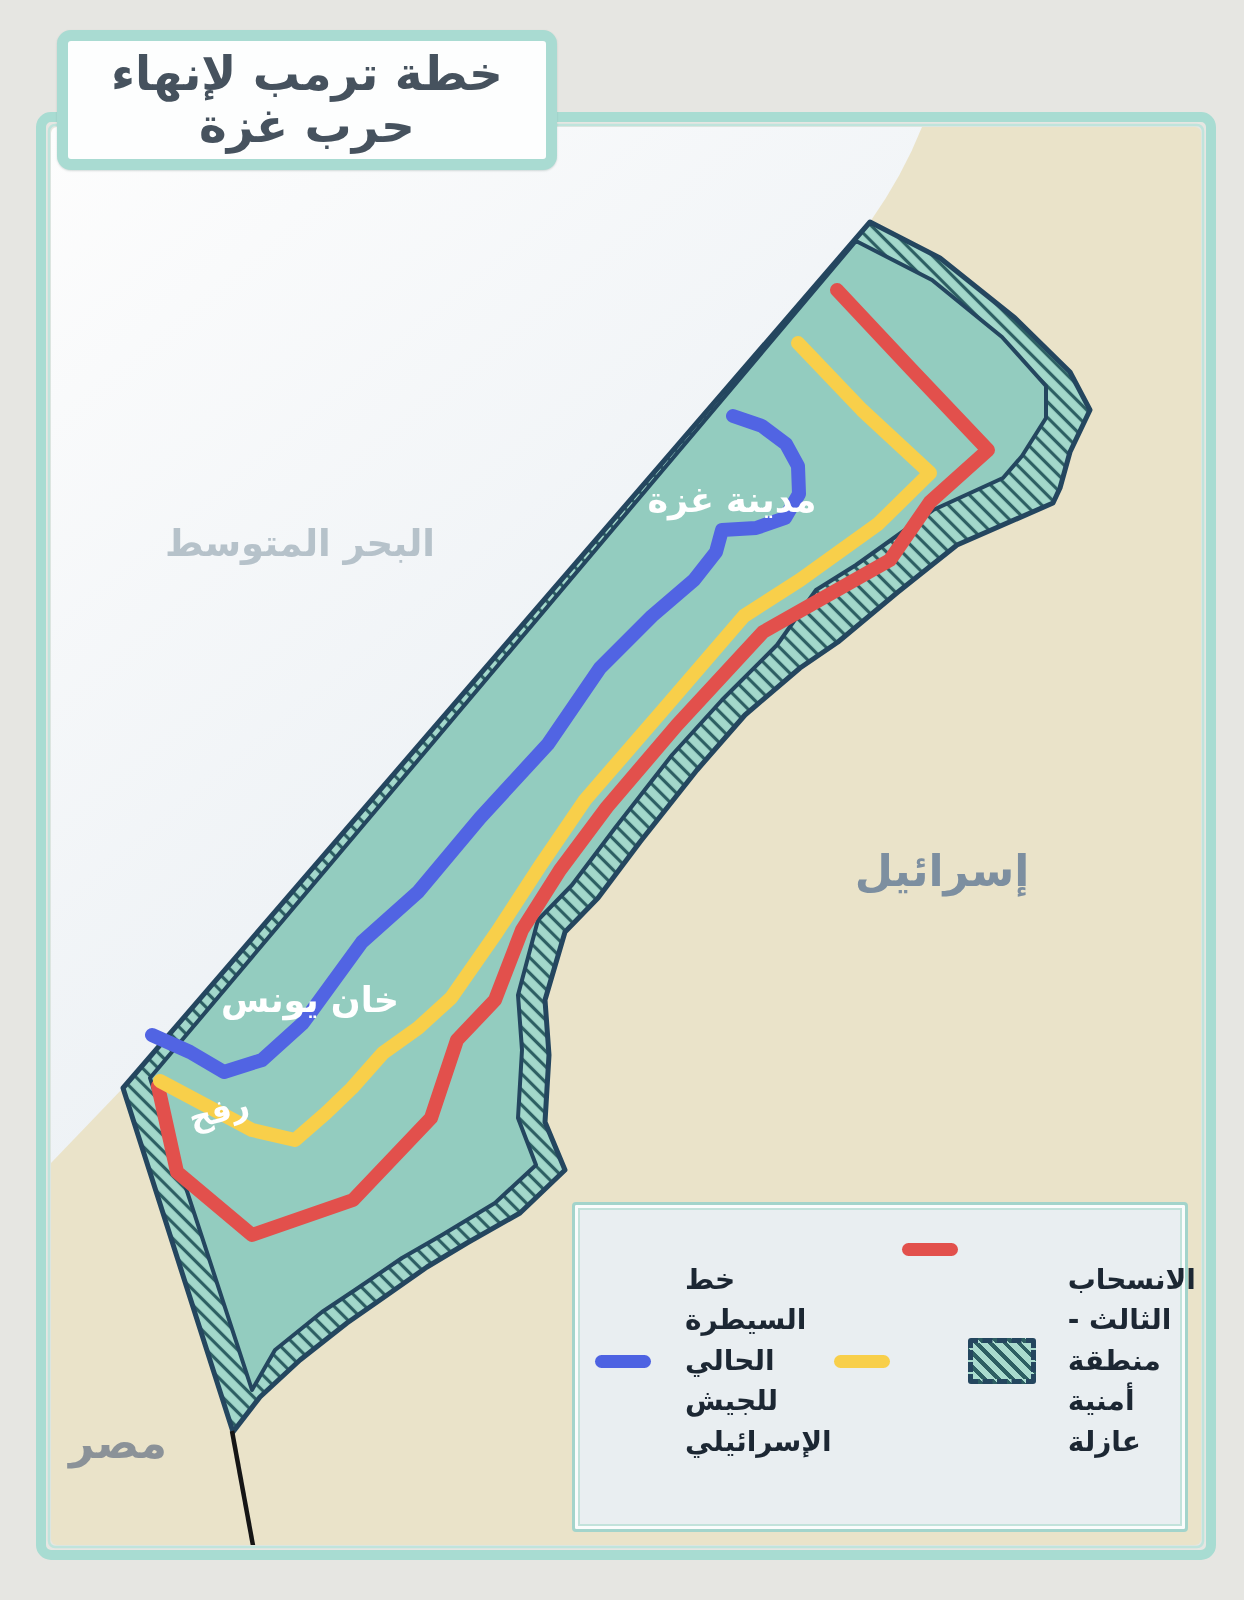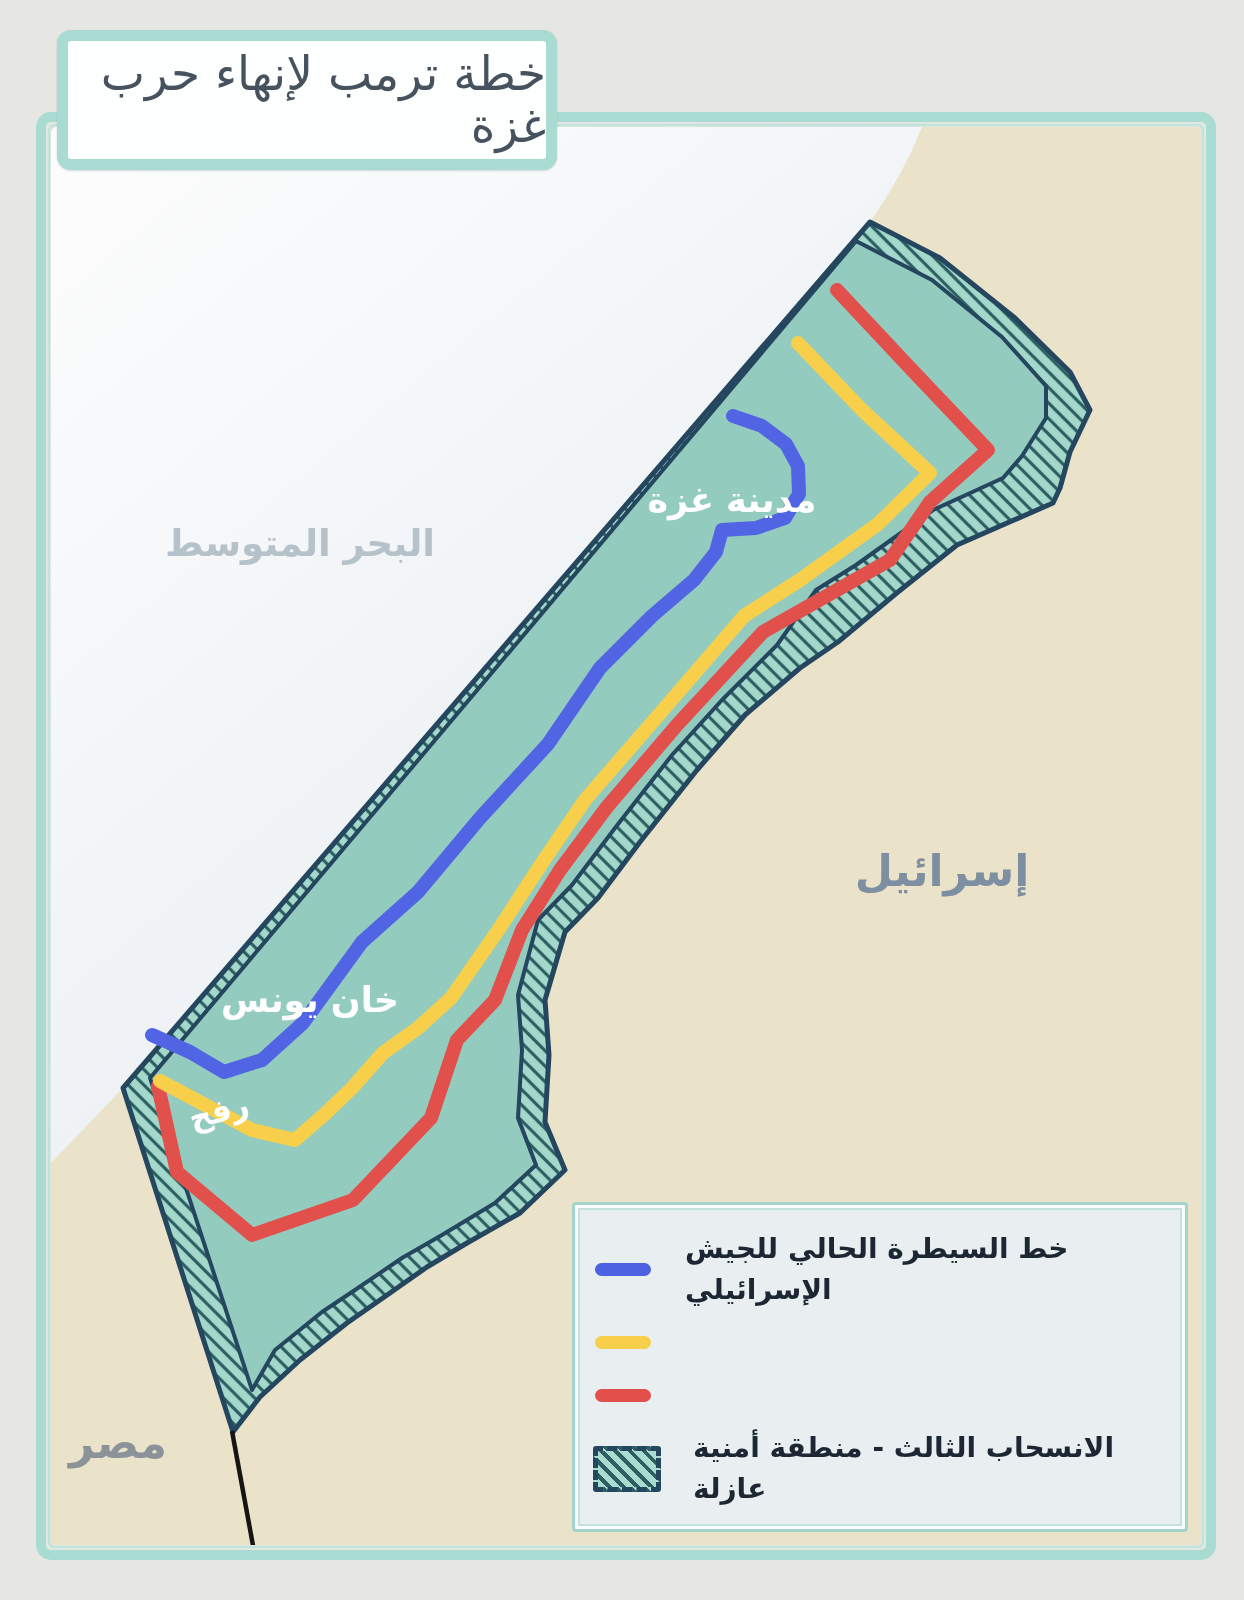--- a/index.html
+++ b/index.html
@@ -9,29 +9,29 @@
     font-family:"DejaVu Sans",sans-serif;
   }
   .map-svg{position:absolute;left:0;top:0;width:1244px;height:1600px;}
   .title-box{
     position:absolute;left:57px;top:30px;width:478px;height:118px;
     background:#fdfefe;border:11px solid #a9dbd2;border-radius:14px;
     display:flex;align-items:center;justify-content:center;
     box-shadow:0 1px 2px rgba(90,120,115,.25);
   }
   .title-box .title{
-    direction:rtl;color:#46525e;font-size:47px;font-weight:normal;
-    letter-spacing:0;line-height:1.1;
+    direction:rtl;color:#46525e;font-size:47px;font-weight:bold;
+    letter-spacing:0;line-height:1.1;text-align:center;
   }
   .legend{
     position:absolute;left:572px;top:1202px;width:616px;height:330px;
     background:#e9eef1;border:3px solid #a3d4cb;border-radius:4px;
     box-shadow:inset 0 0 0 3px #fafcfc, inset 0 0 0 5px #c2e2db;
     box-sizing:border-box;padding:24px 20px 10px 18px;
-    display:flex;flex-direction:column;
+    display:flex;flex-direction:row;
   }
   .legend-row{display:flex;align-items:center;margin-bottom:26px;}
   .legend-row.tall{align-items:flex-start;}
   .swatch-line{
     flex:0 0 56px;width:56px;height:13px;border-radius:7px;margin:0 10px 0 2px;
   }
   .legend-row.tall .swatch-line{margin-top:14px;}
   .swatch-hatch{
     flex:0 0 58px;width:58px;height:36px;margin:0 8px 0 0;
     background-color:#a9dbce;

